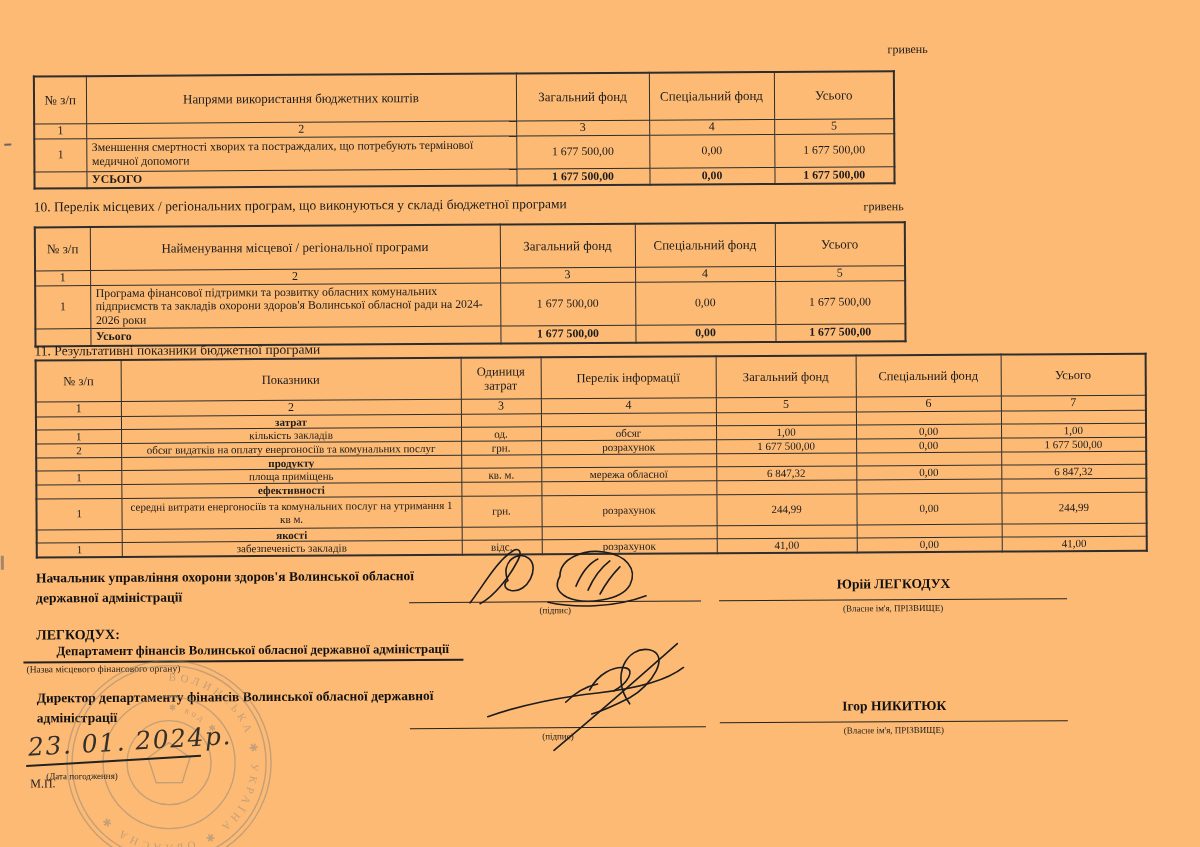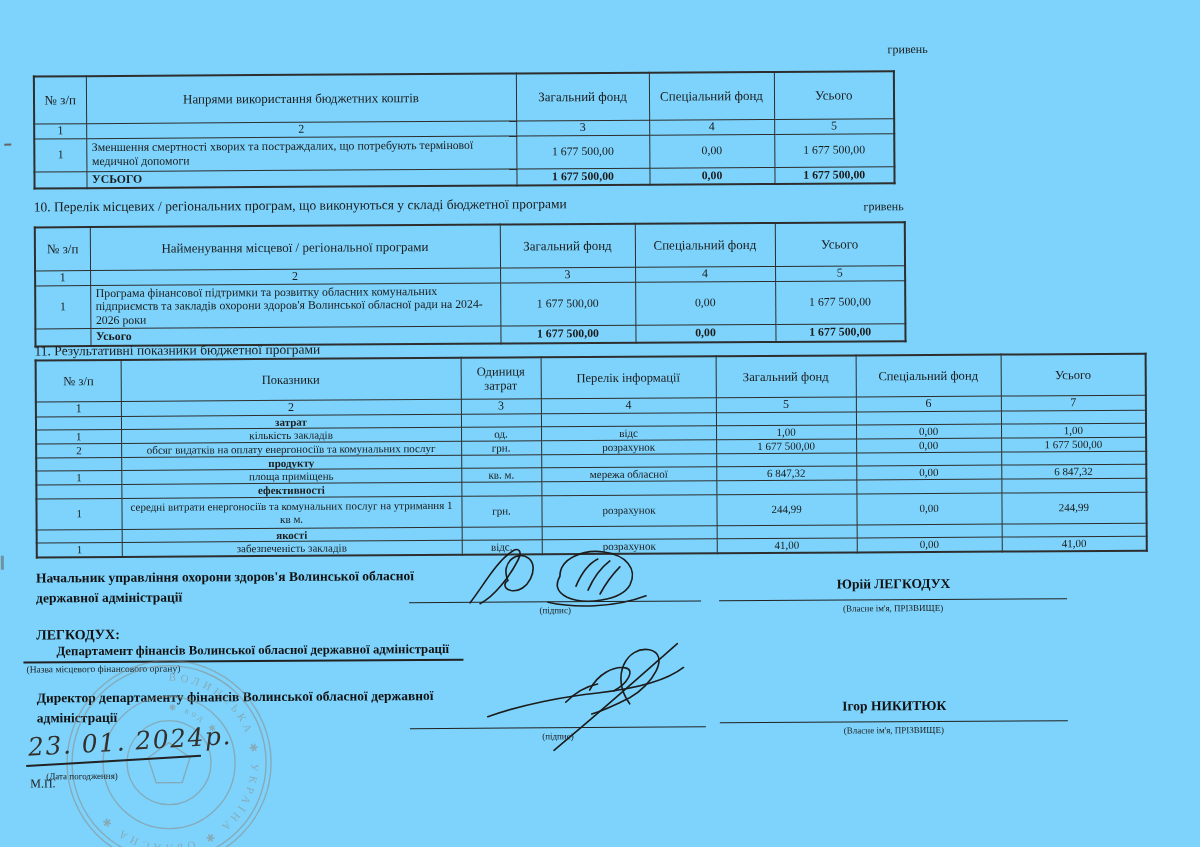--- a/index.html
+++ b/index.html
@@ -1,16 +1,16 @@
 <!DOCTYPE html>
 <html><head>
 <meta charset="utf-8">
 <style>
   html,body{margin:0;padding:0;background:#e8e8e8;}
-  .sheet{position:relative;width:1200px;height:847px;background:#7dd3fc;overflow:hidden;
+  .sheet{position:relative;width:1200px;height:847px;background:#fdba74;overflow:hidden;
          font-family:"Liberation Serif",serif;color:#1b1b1b;}
   .tilt{position:absolute;inset:0;transform:rotate(-0.35deg);transform-origin:50% 50%;}
 
   
   .t{position:absolute;border-collapse:collapse;table-layout:fixed;color:#1b1b1b;
      border:2px solid #2e2e2e;}
   .t td{border:1.4px solid #2e2e2e;text-align:center;vertical-align:middle;
         padding:1px 5px;line-height:1.15;font-size:11.8px;overflow:hidden;}
   .t tr.head td{font-size:13px;}
   .t1 tr.head td{height:44px;}
@@ -172,21 +172,21 @@
             <td></td>
             <td></td>
             <td></td>
             <td></td>
             <td></td>
           </tr>
           <tr class="data">
             <td>1</td>
             <td>кількість закладів</td>
             <td>од.</td>
-            <td>відс</td>
+            <td>обсяг</td>
             <td>1,00</td>
             <td>0,00</td>
             <td>1,00</td>
           </tr>
           <tr class="data">
             <td>2</td>
             <td>обсяг видатків на оплату енергоносіїв та комунальних послуг</td>
             <td>грн.</td>
             <td>розрахунок</td>
             <td>1 677 500,00</td>

